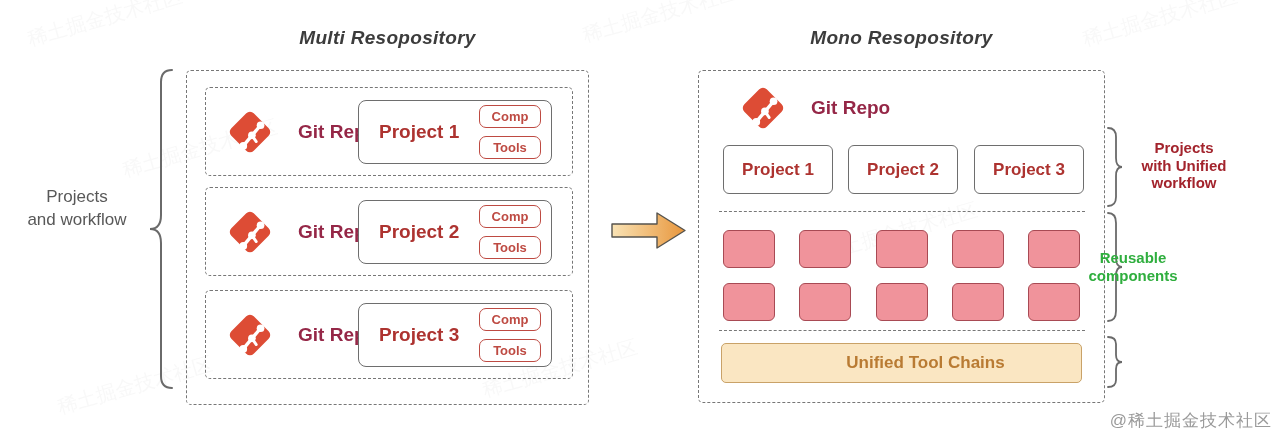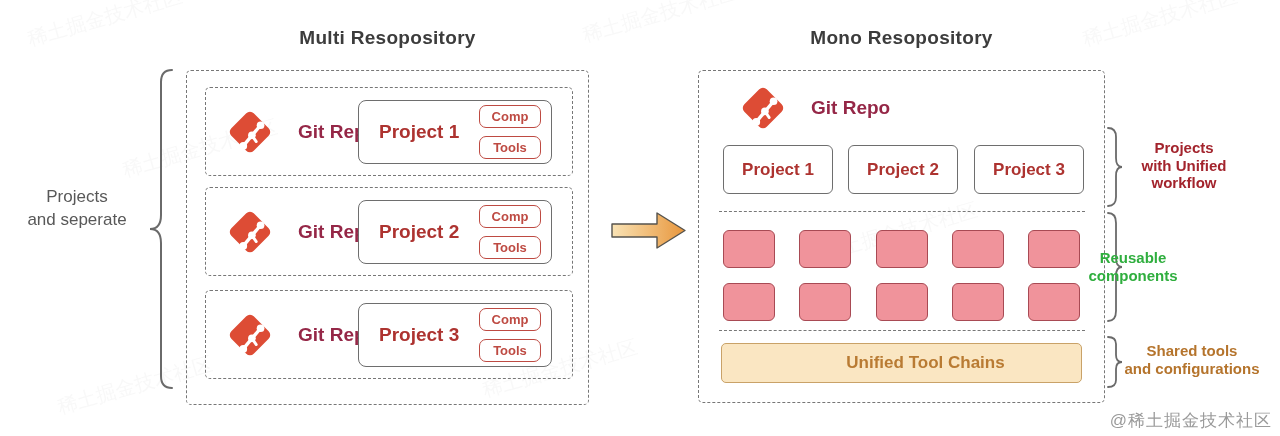--- a/index.html
+++ b/index.html
@@ -3,21 +3,21 @@
 <meta charset="utf-8">
 <style>
   * { margin:0; padding:0; box-sizing:border-box; }
   body { background:#fff; }
   .canvas {
     position:relative; width:1280px; height:436px; background:#ffffff;
     font-family:"Liberation Sans", sans-serif; overflow:hidden;
   }
   .title {
     position:absolute; top:27px; text-align:center;
-    font-size:19px; font-weight:600; color:#3c3c3c; letter-spacing:.3px;
+    font-size:19px; font-weight:600; color:#3c3c3c; letter-spacing:.3px;font-style:italic;
   }
   #title-left { left:186px; width:403px; }
   #title-right { left:698px; width:407px; }
 
   .outer-box { position:absolute; border:1.6px dashed #777; border-radius:5px; background:transparent; }
   #left-outer  { left:186px; top:70px; width:403px; height:335px; }
   #right-outer { left:698px; top:70px; width:407px; height:333px; }
 
   .repo-row {
     position:absolute; left:18px; width:368px; height:89px;
@@ -116,21 +116,21 @@
   <span class="wm" style="left:120px; top:135px;">稀土掘金技术社区</span>
   <span class="wm" style="left:820px; top:218px;">稀土掘金技术社区</span>
   <span class="wm" style="left:480px; top:355px;">稀土掘金技术社区</span>
   <span class="wm" style="left:55px;  top:372px;">稀土掘金技术社区</span>
 
   <div class="title" id="title-left">Multi Resopository</div>
   <div class="title" id="title-right">Mono Resopository</div>
 
   <div class="side-label">
     <div>Projects</div>
-    <div>and seperate</div>
+    <div>and workflow</div>
   </div>
   <svg class="brace" style="left:148px; top:68px;" width="26" height="322" viewBox="0 0 26 322">
     <path d="M24,2 Q13,2 13,14 L13,147 Q13,161 2,161 Q13,161 13,175 L13,308 Q13,320 24,320" fill="none" stroke="#6a6a6a" stroke-width="2" stroke-linecap="round"></path>
   </svg>
 
   <div class="outer-box" id="left-outer">
 
     <div class="repo-row" style="top:16px;">
       <div class="git-badge">
         <svg class="git-icon" viewBox="0 0 100 100">
@@ -230,19 +230,15 @@
 
   <div class="ann" id="ann-0">
     <div>Projects</div>
     <div>with Unified</div>
     <div>workflow</div>
   </div>
   <div class="ann" id="ann-1">
     <div>Reusable</div>
     <div>components</div>
   </div>
-  <div class="ann" id="ann-2">
-    <div>Shared tools</div>
-    <div>and configurations</div>
-  </div>
 
   <div class="credit">@稀土掘金技术社区</div>
 </div>
 
 </body></html>

